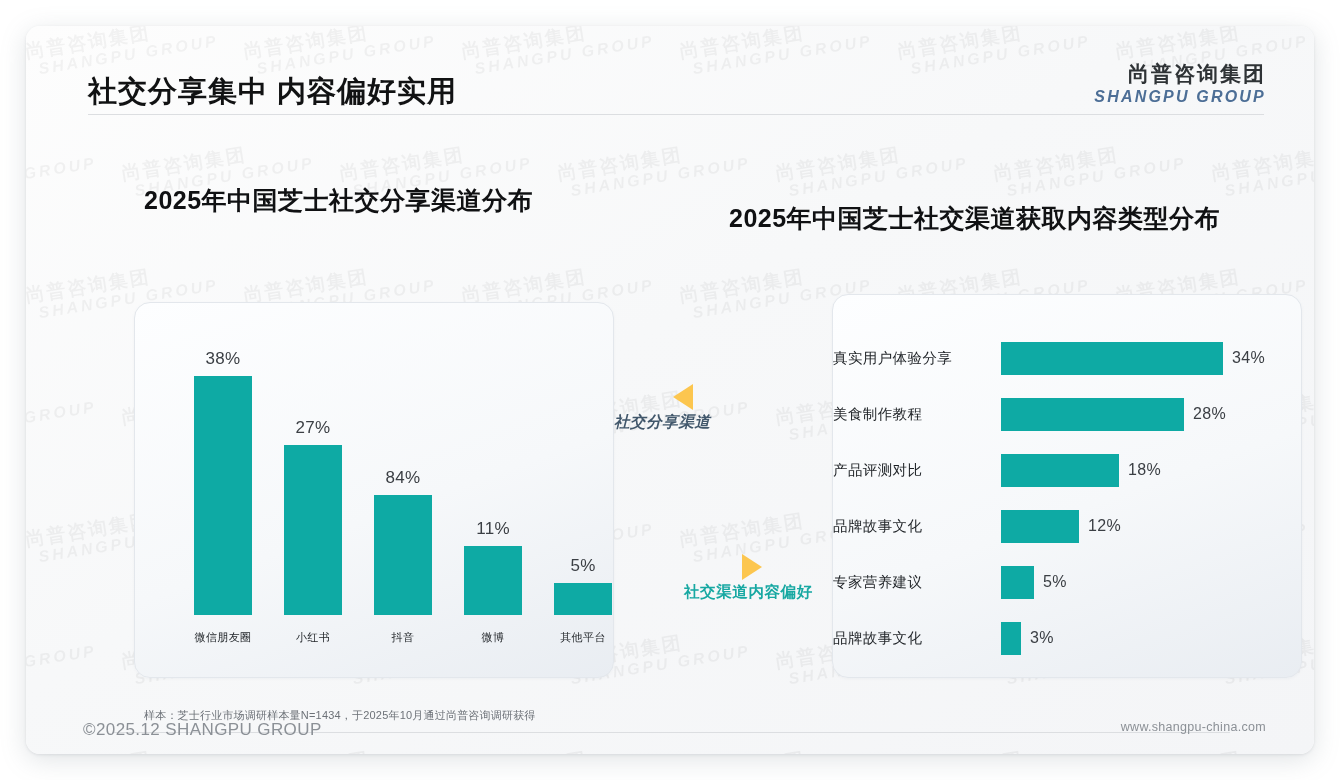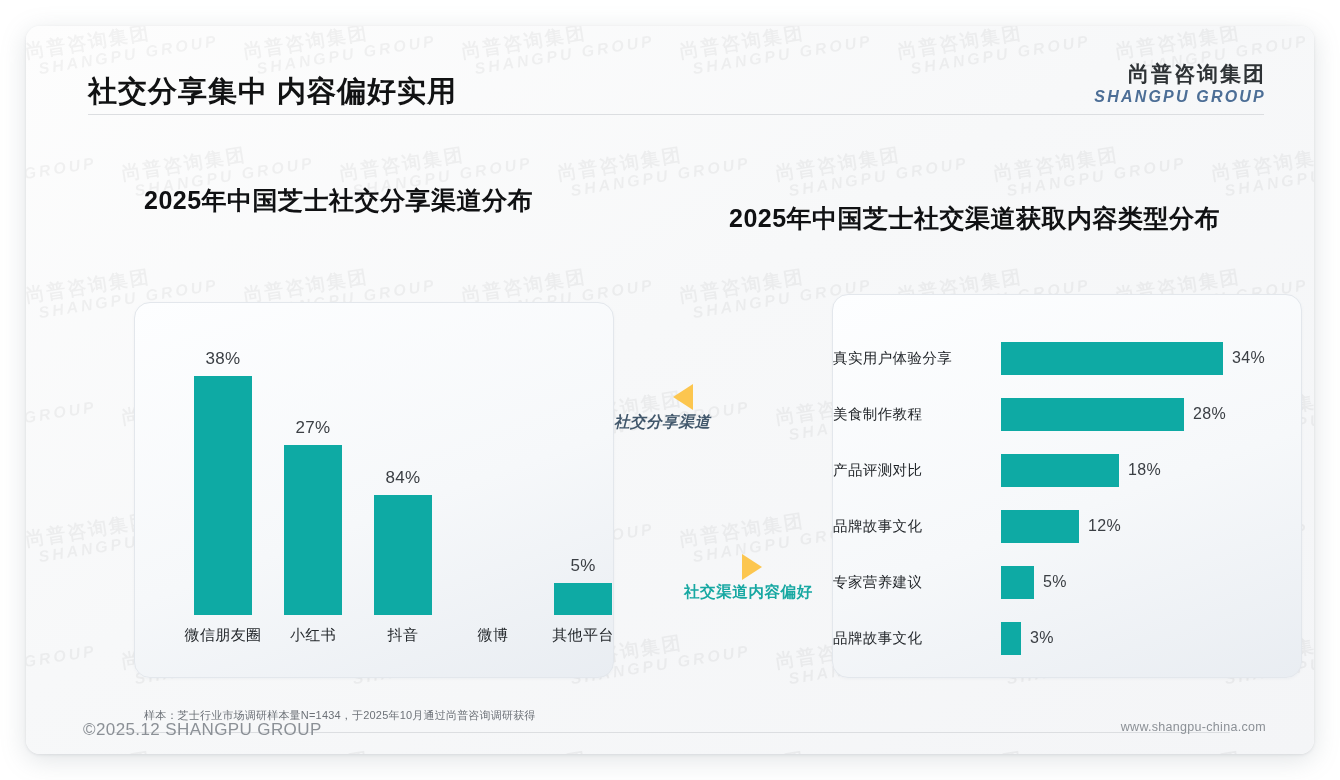--- a/index.html
+++ b/index.html
@@ -148,21 +148,21 @@
     font-size: 17px;
     color: #3b3f44;
     margin-bottom: 7px;
     letter-spacing: 0.3px;
   }
   .vcat {
     position: absolute;
     bottom: 32px;
     width: 108px;
     text-align: center;
-    font-size: 15px;
+    font-size: 11px;
     color: #24282c;
     letter-spacing: 0.4px;
   }
 
   
   #hbars {
     position: absolute;
     left: 0; top: 22px;
     width: 100%;
     height: 100%;
@@ -478,20 +478,24 @@
         <div class="vcol" style="left: 149px;">
           <div class="vval">27%</div>
           <div class="vbar" style="height: 170px; background: rgb(14, 170, 164);"></div>
         </div>
         <div class="vcat" style="left: 124px;">小红书</div>
         <div class="vcol" style="left: 239px;">
           <div class="vval">84%</div>
           <div class="vbar" style="height: 120px; background: rgb(14, 170, 164);"></div>
         </div>
         <div class="vcat" style="left: 214px;">抖音</div>
+        <div class="vcol" style="left: 329px;">
+          <div class="vval">11%</div>
+          <div class="vbar" style="height: 69px; background: rgb(14, 170, 164);"></div>
+        </div>
         <div class="vcat" style="left: 304px;">微博</div>
         <div class="vcol" style="left: 419px;">
           <div class="vval">5%</div>
           <div class="vbar" style="height: 32px; background: rgb(14, 170, 164);"></div>
         </div>
         <div class="vcat" style="left: 394px;">其他平台</div>
       </div>
   </div>
 
   <div id="right-panel" class="panel">

